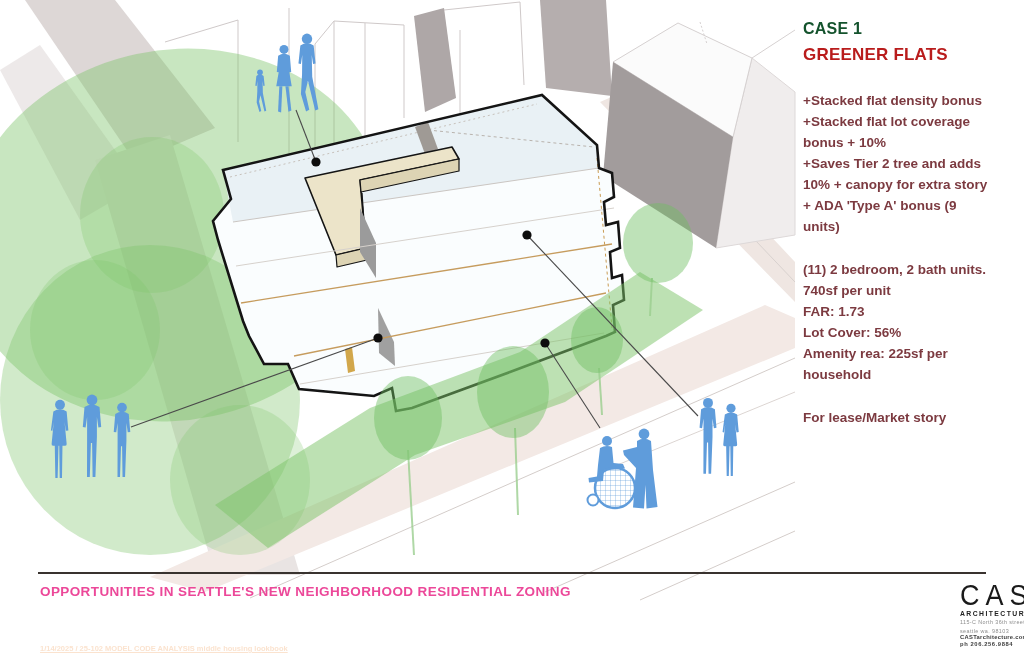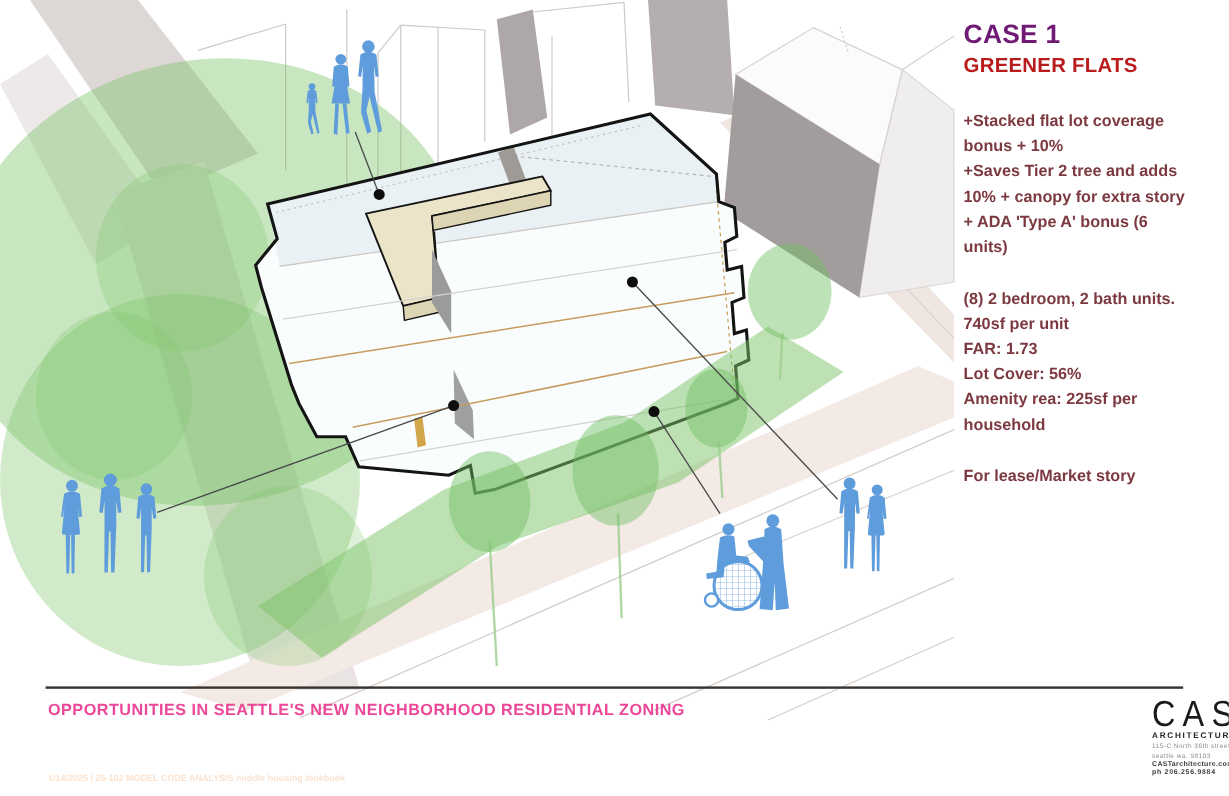--- a/index.html
+++ b/index.html
@@ -1,29 +1,29 @@
 <!DOCTYPE html>
 <html><head>
 <meta charset="utf-8">
 <style>
   html,body{margin:0;padding:0;background:#ffffff;width:1024px;height:663px;overflow:hidden;
     font-family:"Liberation Sans",sans-serif;}
   .stage{position:relative;width:1024px;height:663px;background:#fff;}
   .illo{position:absolute;left:0;top:0;}
   
   .panel{position:absolute;left:803px;top:16px;width:214px;}
-  .panel .case{font-size:22px;font-weight:bold;color:#701a75;line-height:26px;letter-spacing:.2px;}
+  .panel .case{font-size:16px;font-weight:bold;color:#14532d;line-height:26px;letter-spacing:.2px;}
   .panel .title{font-size:17px;font-weight:bold;color:#b91c1c;line-height:26px;letter-spacing:.2px;}
   .panel .block{margin-top:22px;}
   .panel .line{font-size:13.5px;font-weight:bold;color:#7c3a40;line-height:21px;white-space:pre-line;}
   
   .rule{position:absolute;left:38px;top:572px;width:948px;height:2px;background:#39332f;}
   .foot-title{position:absolute;left:40px;top:584px;font-size:13.5px;font-weight:bold;
     color:#ec4899;letter-spacing:.4px;}
-  .watermark{position:absolute;left:40px;top:644px;font-size:7.5px;font-weight:bold;color:#fbe3cf;}
+  .watermark{position:absolute;left:40px;top:644px;font-size:7.5px;font-weight:bold;color:#fbe3cf;text-decoration:underline;}
   
   .logo{position:absolute;left:922px;top:580px;width:82px;text-align:left;margin-left:38px;}
   .logo .name{font-size:27px;font-weight:400;letter-spacing:6px;color:#1a1a1a;line-height:27px;
     transform:scaleY(1.12);transform-origin:top left;}
   .logo .sub{font-size:6.8px;font-weight:bold;letter-spacing:1.45px;color:#222;margin-top:3px;}
   .logo .addr{font-size:5.4px;color:#8d8d8d;line-height:6.6px;margin-top:2px;letter-spacing:.4px;}
   .logo .web{font-size:5.8px;font-weight:bold;color:#3c3c3c;line-height:7px;letter-spacing:.3px;}
   .logo .phone{font-size:5.8px;font-weight:bold;color:#3c3c3c;line-height:7px;letter-spacing:.6px;}
 </style>
 </head>
@@ -173,29 +173,30 @@
         <use href="#p-stand" transform="translate(708,436) scale(0.92)"></use>
         <use href="#p-stand-f" transform="translate(731,440) scale(0.88)"></use>
       </g>
     </g>
   </svg>
 
   <div class="panel">
     <div class="case">CASE 1</div>
     <div class="title">GREENER FLATS</div>
     <div class="block">
+      <div class="line">+Stacked flat density bonus</div>
       <div class="line">+Stacked flat lot coverage
 bonus + 10%</div>
       <div class="line">+Saves Tier 2 tree and adds
 10% + canopy for extra story</div>
-      <div class="line">+ ADA 'Type A' bonus (6
+      <div class="line">+ ADA 'Type A' bonus (9
 units)</div>
     </div>
     <div class="block">
-      <div class="line">(8) 2 bedroom, 2 bath units.</div>
+      <div class="line">(11) 2 bedroom, 2 bath units.</div>
       <div class="line">740sf per unit</div>
       <div class="line">FAR: 1.73</div>
       <div class="line">Lot Cover: 56%</div>
       <div class="line">Amenity rea: 225sf per
 household</div>
     </div>
     <div class="block">
       <div class="line">For lease/Market story</div>
     </div>
   </div>

